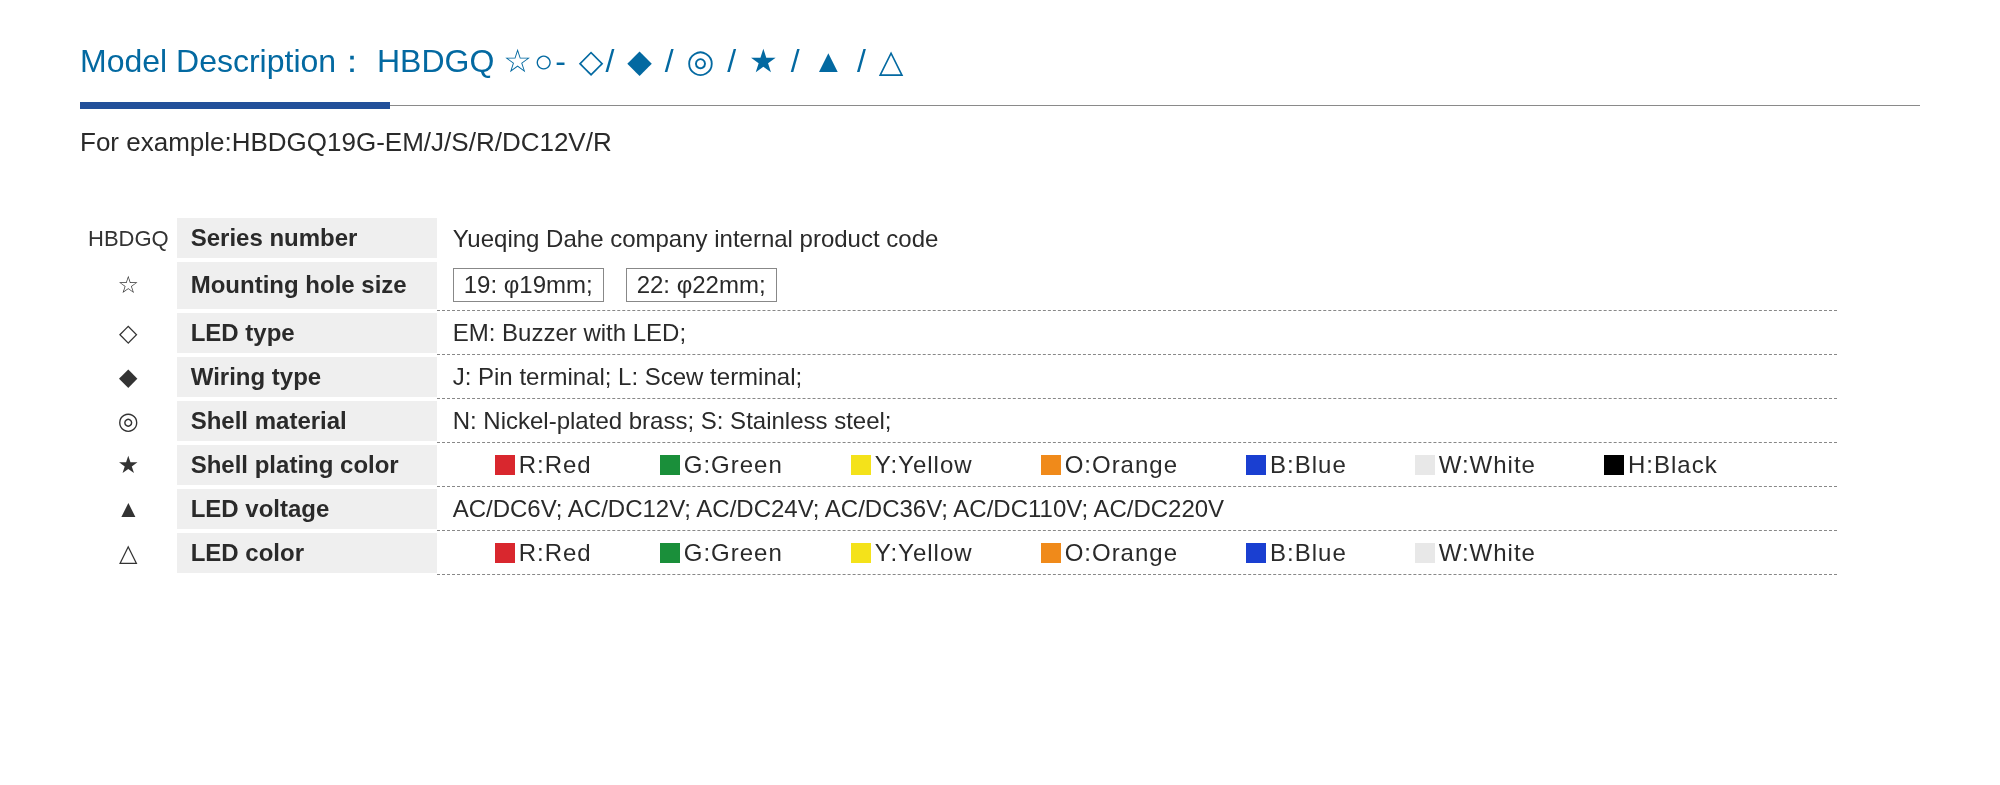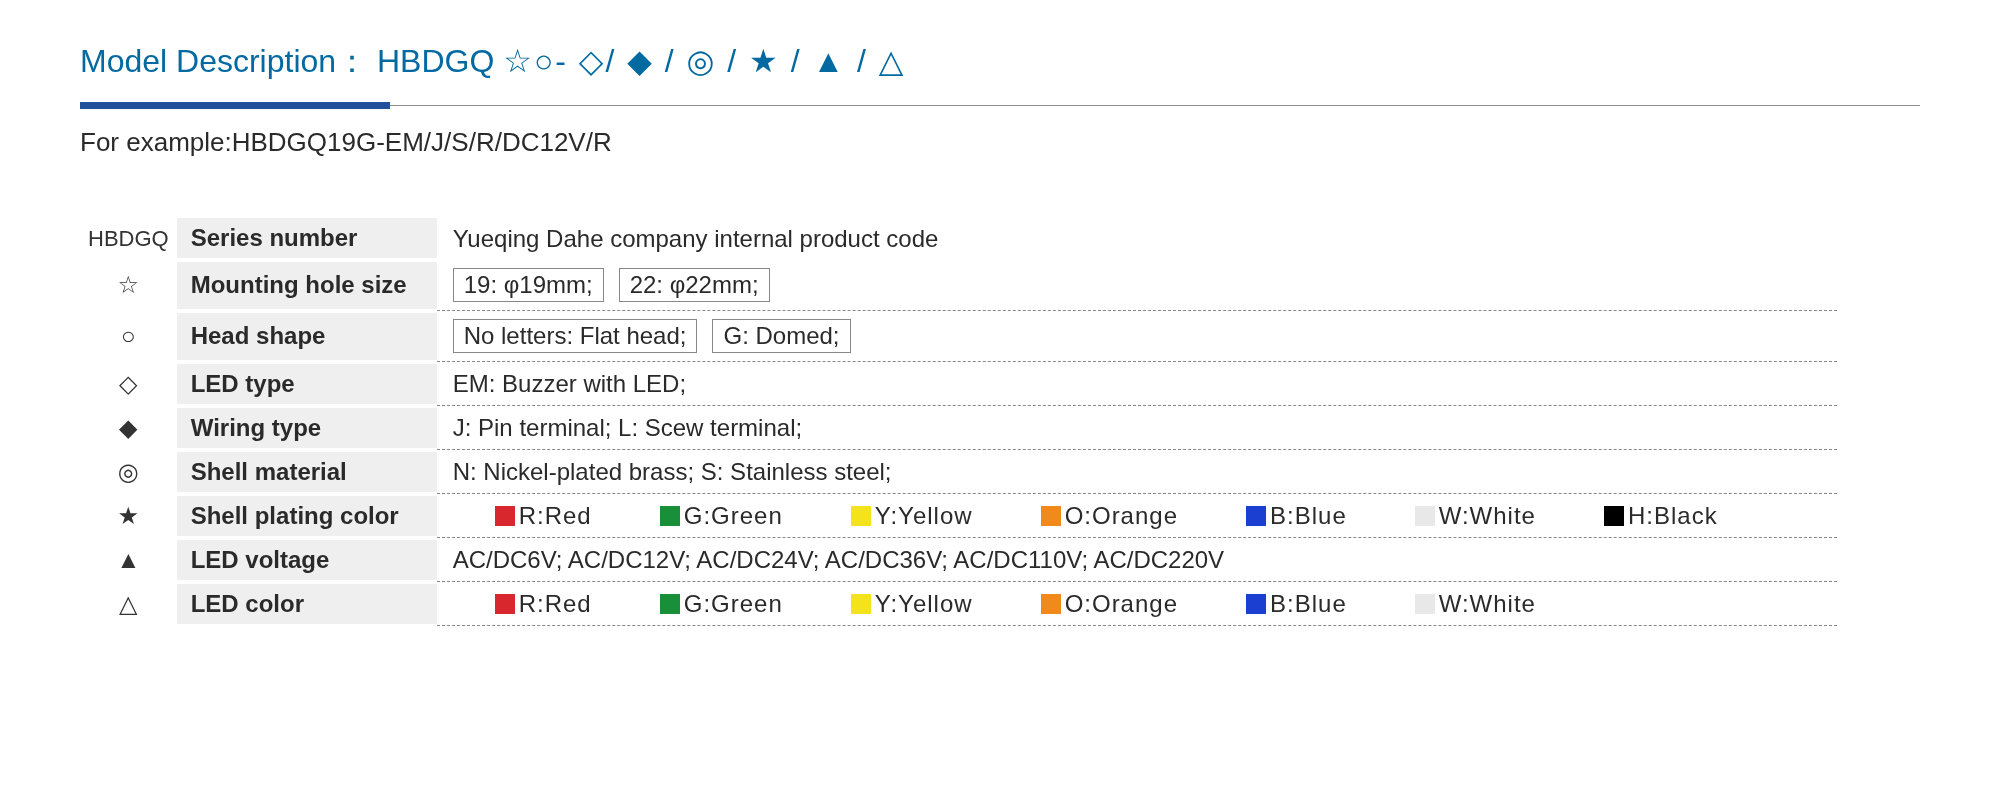--- a/index.html
+++ b/index.html
@@ -72,21 +72,21 @@
     padding-right: 24px;
     min-width: 1400px;
   }
   .dashed-bottom {
     border-bottom: 1px dashed #888;
   }
   .boxed {
     display: inline-block;
     border: 1px solid #888;
     padding: 2px 10px;
-    margin-right: 15px;
+    margin-right: 22px;
     margin-top: 2px;
     margin-bottom: 2px;
   }
   .swatch {
     display: inline-block;
     width: 20px;
     height: 20px;
     vertical-align: -2px;
     margin-right: 4px;
   }
@@ -127,25 +127,20 @@
       <div class="cell sym-cell" style="font-size: 22px; font-weight: 400;">HBDGQ</div>
       <div class="cell label-cell">Series number</div>
       <div class="cell value-cell"><span>Yueqing Dahe company internal product code</span></div>
     </div>
     <div class="row">
       <div class="cell sym-cell"><span class="sym-star-outline"></span></div>
       <div class="cell label-cell">Mounting hole size</div>
       <div class="cell value-cell dashed-bottom"><span class="boxed">19: φ19mm;</span><span class="boxed">22: φ22mm;</span></div>
     </div>
     <div class="row">
-      <div class="cell sym-cell"><span class="sym-circle-outline"></span></div>
-      <div class="cell label-cell">Head  shape</div>
-      <div class="cell value-cell dashed-bottom"><span class="boxed">No letters: Flat head;</span><span class="boxed">G: Domed;</span></div>
-    </div>
-    <div class="row">
       <div class="cell sym-cell"><span class="sym-diamond-outline"></span></div>
       <div class="cell label-cell">LED type</div>
       <div class="cell value-cell dashed-bottom"><span>EM: Buzzer with LED;</span></div>
     </div>
     <div class="row">
       <div class="cell sym-cell"><span class="sym-diamond-filled"></span></div>
       <div class="cell label-cell">Wiring type</div>
       <div class="cell value-cell dashed-bottom"><span>J: Pin terminal;   L: Scew terminal;</span></div>
     </div>
     <div class="row">

